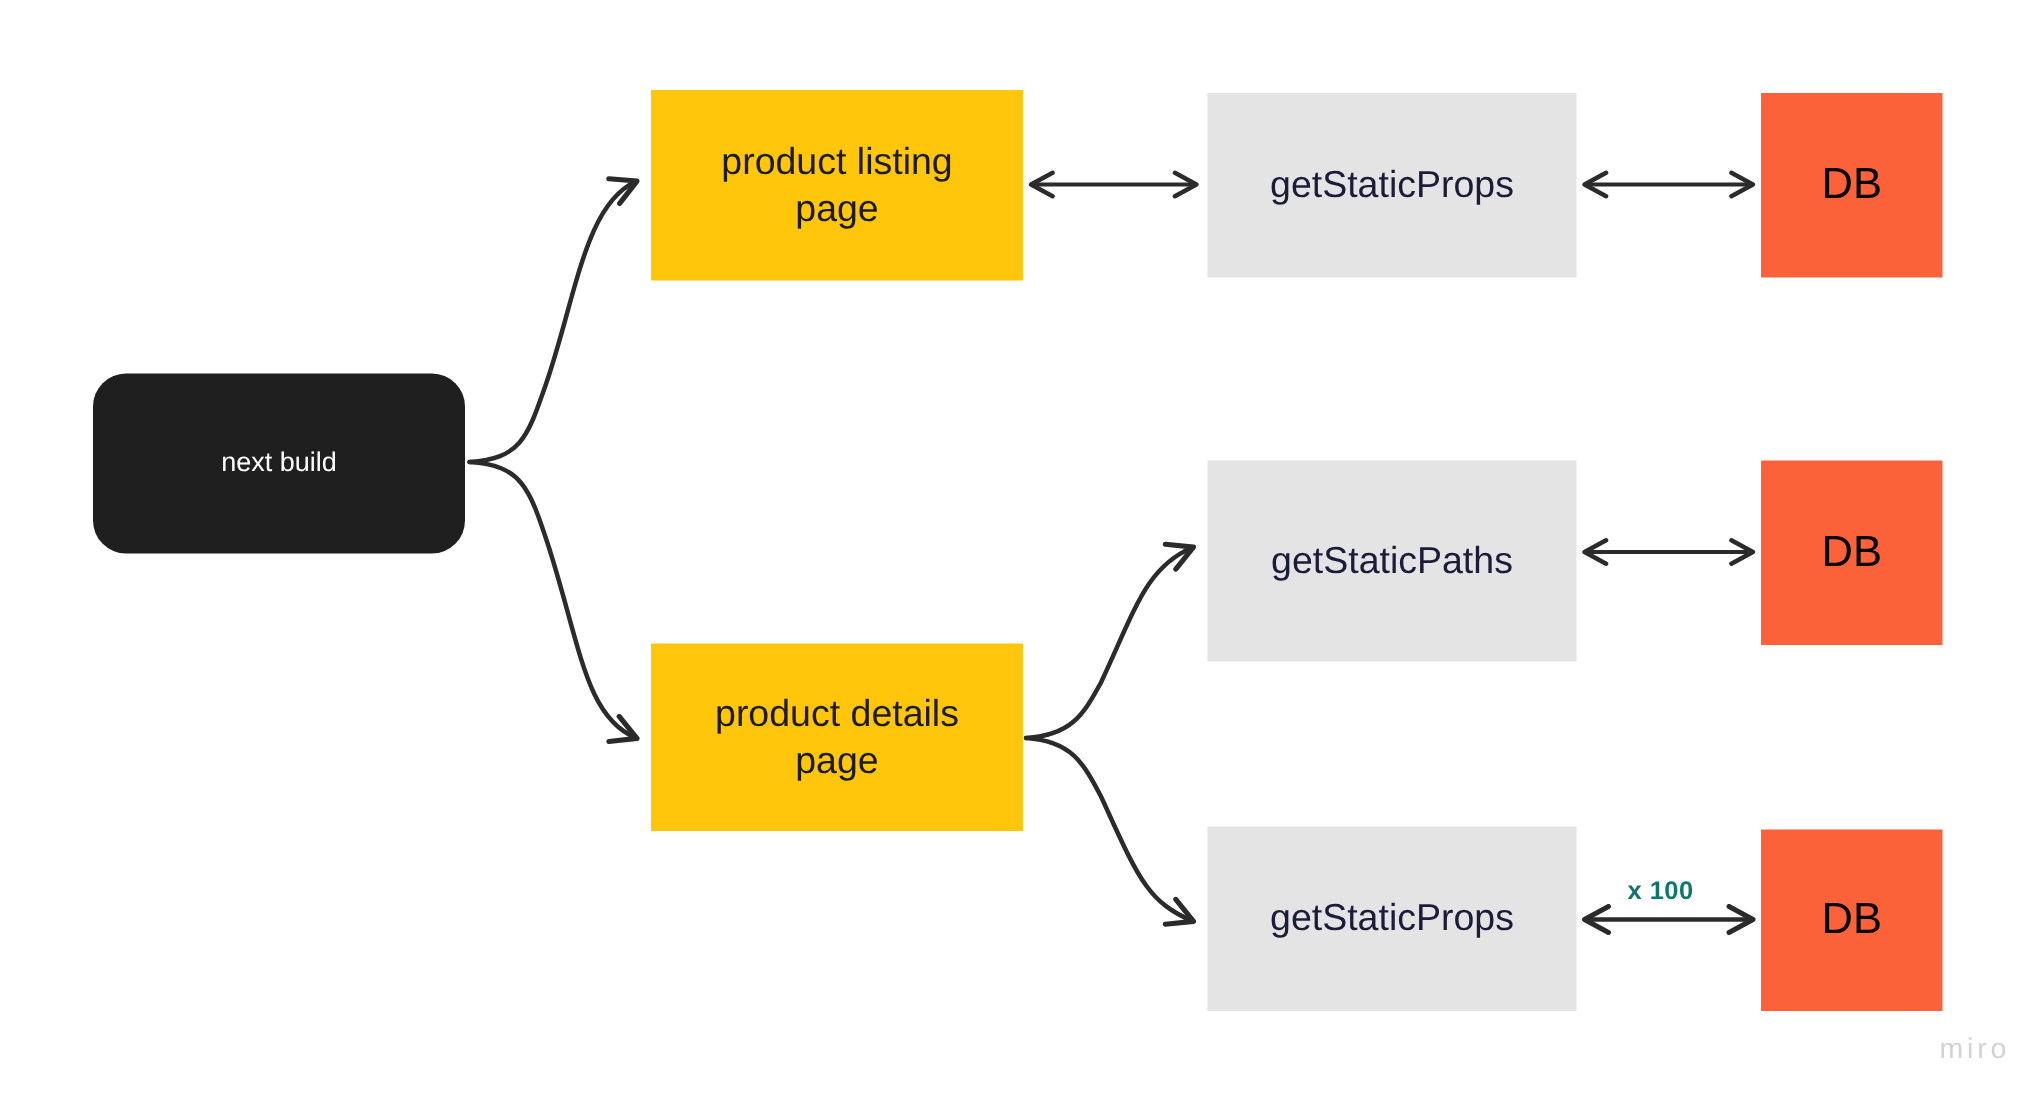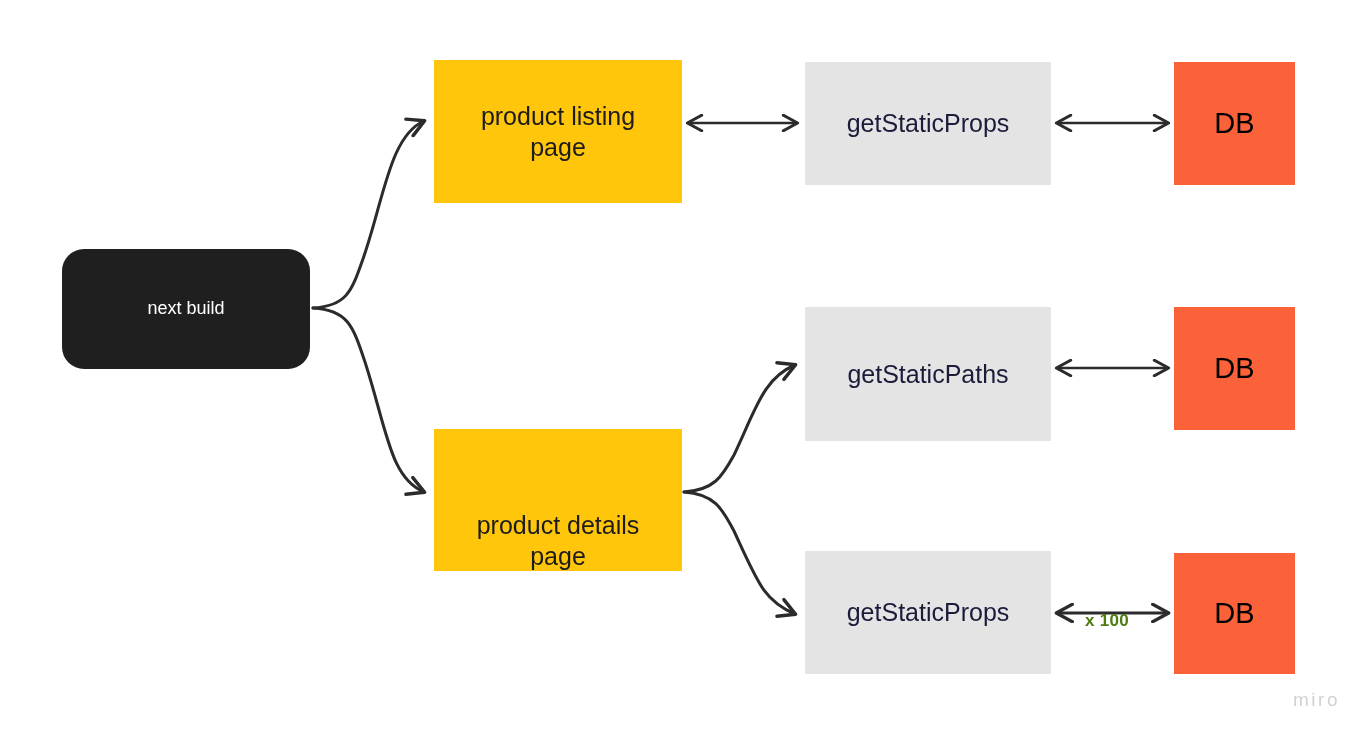--- a/index.html
+++ b/index.html
@@ -49,24 +49,23 @@
     font-size: 25px;
   }
   .node-db {
     color: #000000;
     font-size: 29px;
   }
   .edge-label {
     position: absolute;
     font-size: 17px;
     font-weight: bold;
-    color: #4d7c0f;
+    color: #0f766e;
     letter-spacing: 0.3px;
     white-space: nowrap;
-    margin-top: 27px;
   }
   .watermark {
     position: absolute;
     right: 16px;
     bottom: 26px;
     font-size: 19px;
     color: #d2d2d6;
     letter-spacing: 2.5px;
   }
 </style>
@@ -99,34 +98,34 @@
 
     <line x1="1057" y1="368" x2="1168" y2="368" stroke="#2b2b2b" stroke-width="2.6" marker-start="url(#arrowStart)" marker-end="url(#arrowEnd)"></line>
 
     <line x1="1057" y1="613" x2="1168" y2="613" stroke="#2b2b2b" stroke-width="2.9" marker-start="url(#arrowStart)" marker-end="url(#arrowEnd)"></line>
   </svg>
 
   <div class="node node-build" style="left:62px; top:249px; width:248px; height:120px; background:#1f1f1f;">
     <span>next build</span>
   </div>
 
-  <div class="node node-page" style="left:434px; top:60px; width:248px; height:143px; background:#ffc60b;">
+  <div class="node node-page" style="left:434px; top:60px; width:248px; height:127px; background:#ffc60b;">
     <span style="white-space:pre-line;">product listing
 page</span>
   </div>
 
   <div class="node node-fn" style="left:805px; top:62px; width:246px; height:123px; background:#e4e4e4;">
     <span>getStaticProps</span>
   </div>
 
   <div class="node node-db" style="left:1174px; top:62px; width:121px; height:123px; background:#fc6239;">
     <span>DB</span>
   </div>
 
-  <div class="node node-page" style="left:434px; top:429px; width:248px; height:142px; background:#ffc60b;align-items:flex-end;">
+  <div class="node node-page" style="left:434px; top:429px; width:248px; height:125px; background:#ffc60b;">
     <span style="white-space:pre-line;">product details
 page</span>
   </div>
 
   <div class="node node-fn" style="left:805px; top:307px; width:246px; height:134px; background:#e4e4e4;">
     <span>getStaticPaths</span>
   </div>
 
   <div class="node node-db" style="left:1174px; top:307px; width:121px; height:123px; background:#fc6239;">
     <span>DB</span>

